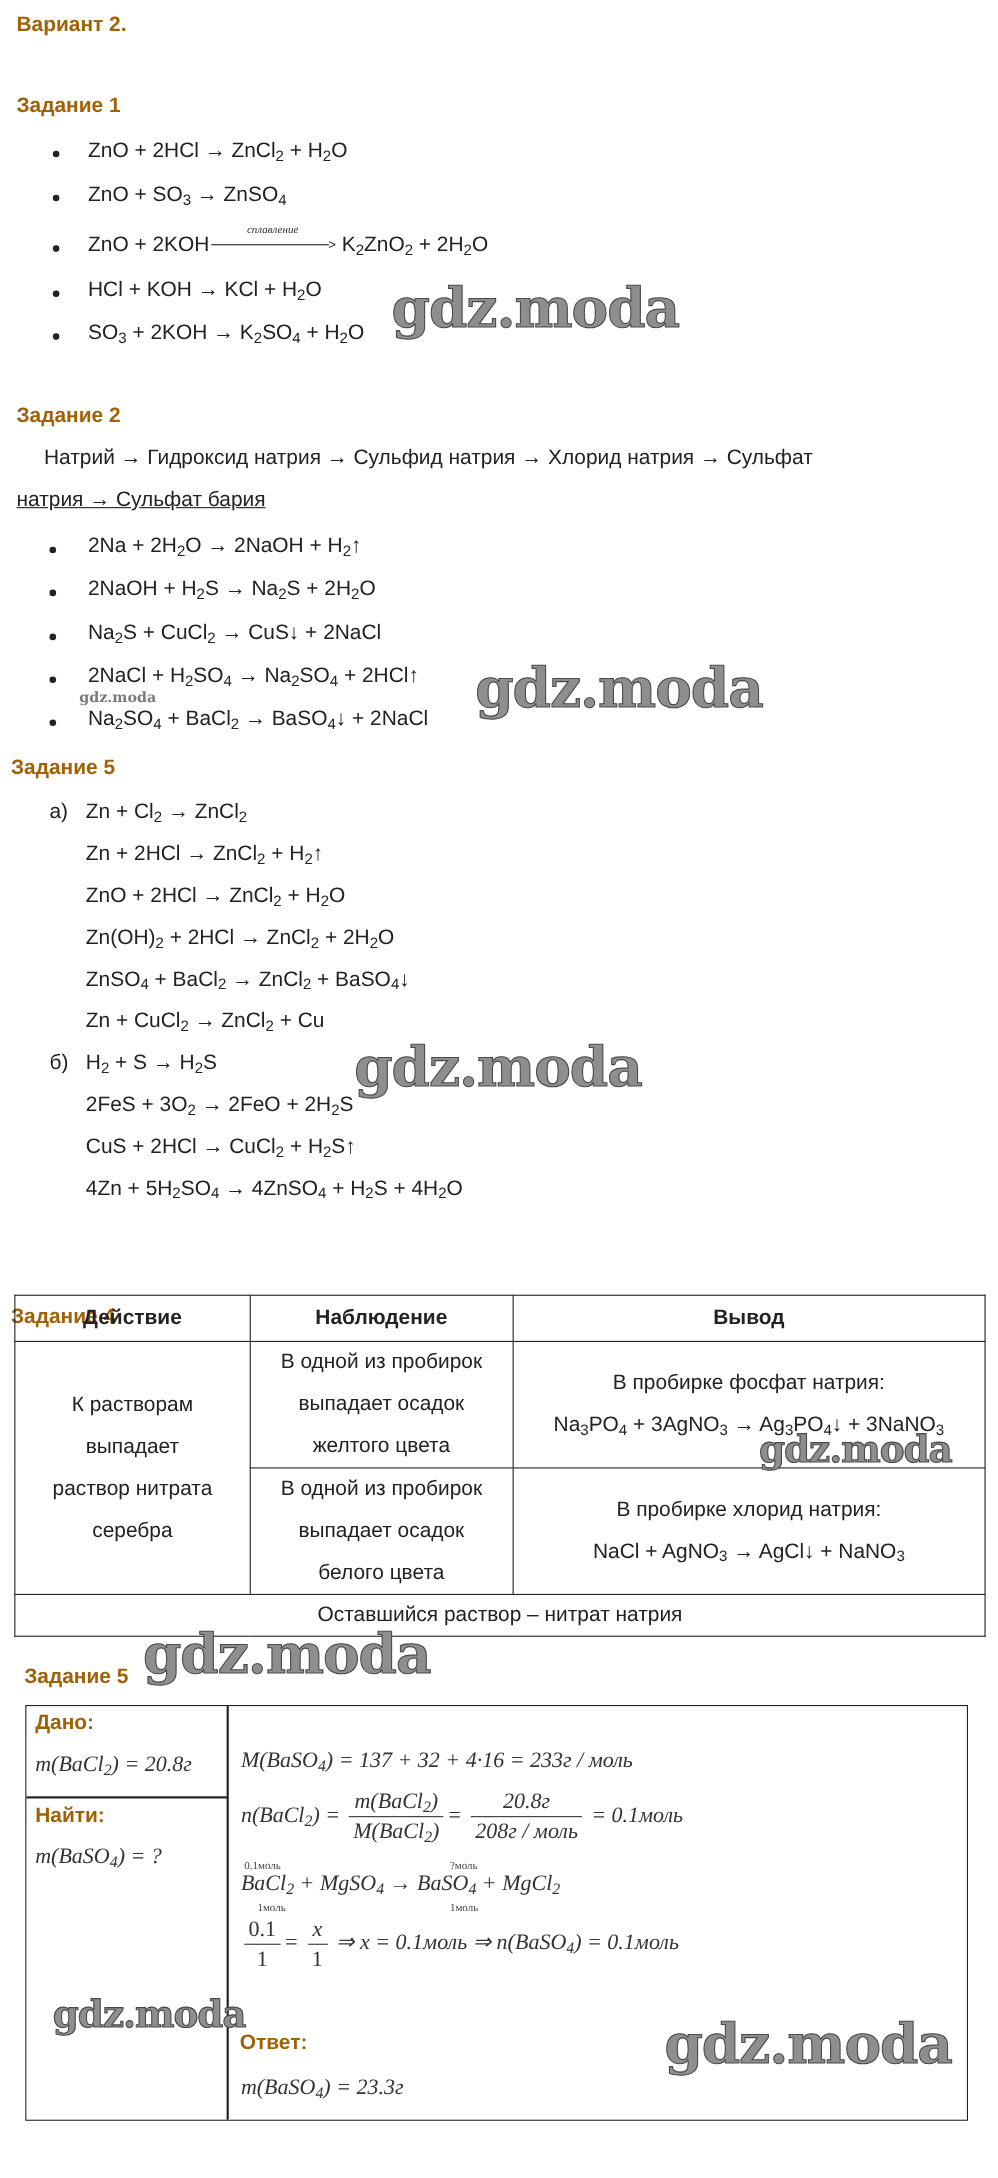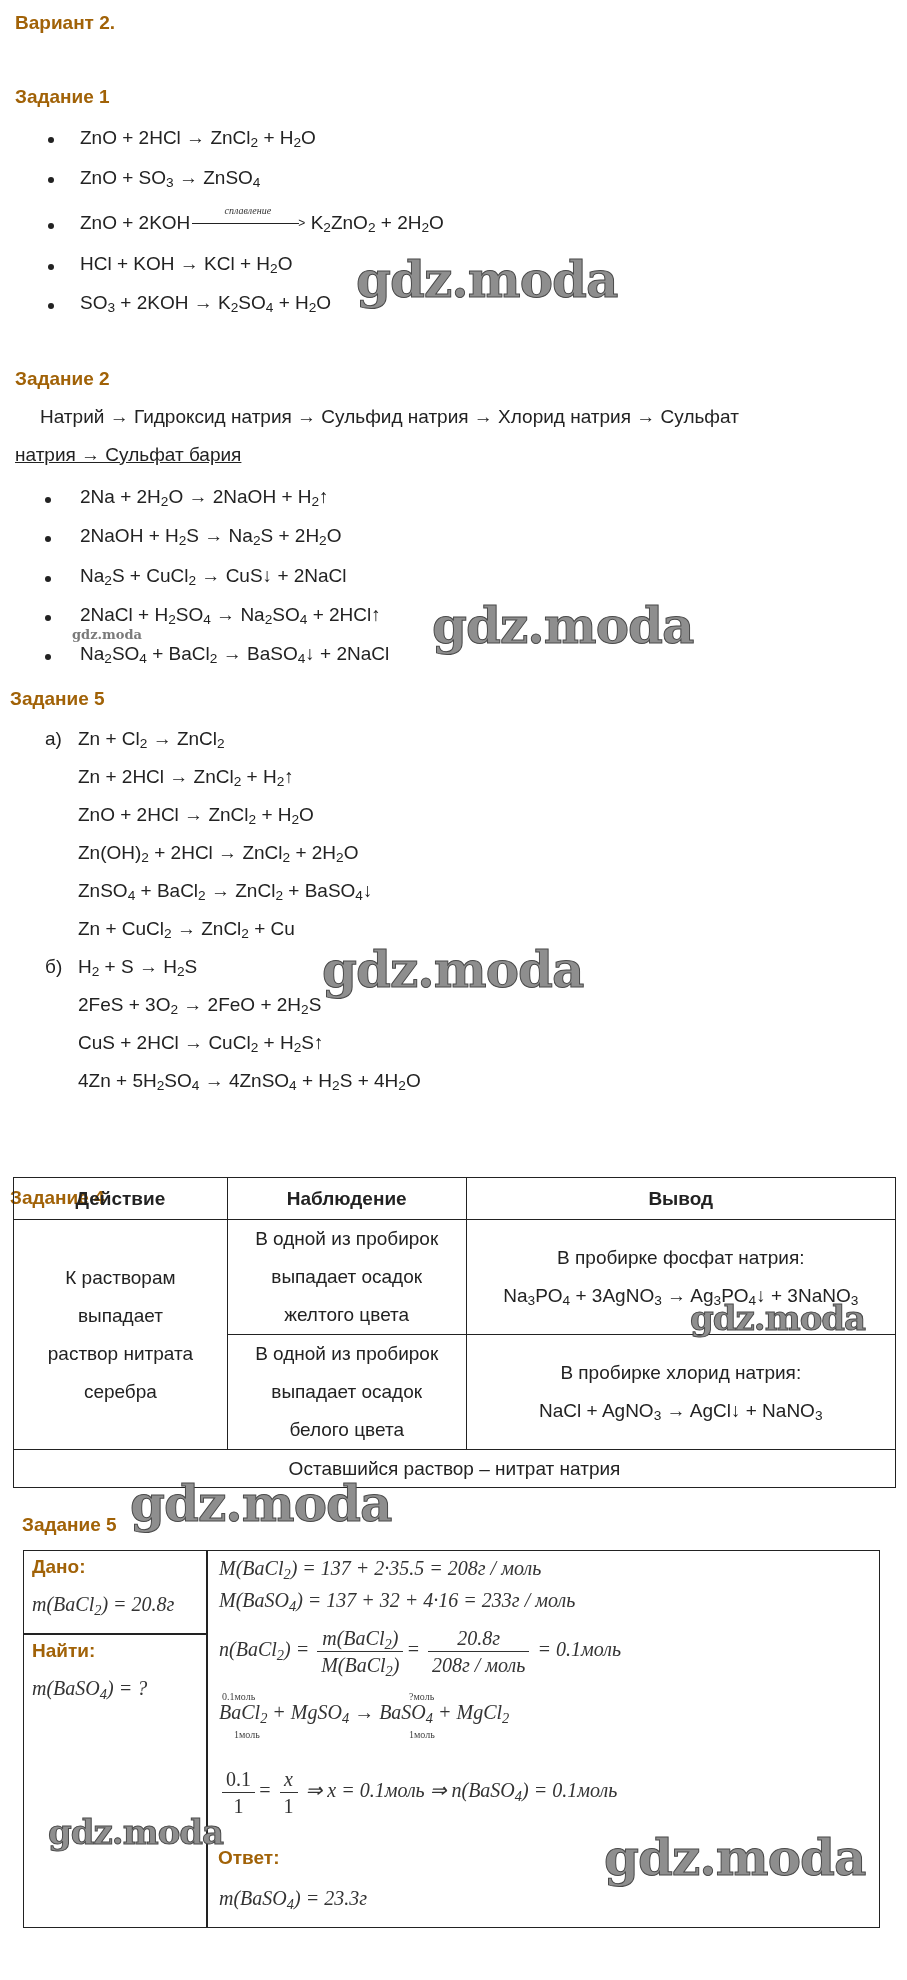--- a/index.html
+++ b/index.html
@@ -140,34 +140,33 @@
 
 <div class="abs h" style="left:22px;top:1514px;">Задание 5</div>
 <div class="box5">
   <div class="divider-v"></div>
   <div class="divider-h"></div>
   <div class="abs h" style="left:8px;top:5px;">Дано:</div>
   <div class="abs math" style="left:8px;top:42px;">m(BaCl<sub>2</sub>) = 20.8г</div>
   <div class="abs h" style="left:8px;top:89px;">Найти:</div>
   <div class="abs math" style="left:8px;top:126px;">m(BaSO<sub>4</sub>) = ?</div>
 
-  <div class="abs math" style="left:195px;top:6px;">M(BaCl<sub>2</sub>) = 137 + 2·35.5 = 208г / моль</div>
   <div class="abs math" style="left:195px;top:38px;">M(BaSO<sub>4</sub>) = 137 + 32 + 4·16 = 233г / моль</div>
   <div class="abs math" style="left:195px;top:74px;">
     <span>n(BaCl<sub>2</sub>) =</span>
     <span class="frac"><span class="num">m(BaCl<sub>2</sub>)</span><span class="den">M(BaCl<sub>2</sub>)</span></span>=
     <span class="frac"><span class="num">20.8г</span><span class="den">208г / моль</span></span>
     <span>= 0.1моль</span>
   </div>
   <div class="abs tiny" style="left:198px;top:140px;font-family:'Liberation Serif',serif;">0.1моль</div>
   <div class="abs tiny" style="left:385px;top:140px;font-family:'Liberation Serif',serif;">?моль</div>
   <div class="abs math" style="left:195px;top:150px;">BaCl<sub>2</sub> + MgSO<sub>4</sub> → BaSO<sub>4</sub> + MgCl<sub>2</sub></div>
   <div class="abs tiny" style="left:210px;top:178px;font-family:'Liberation Serif',serif;">1моль</div>
   <div class="abs tiny" style="left:385px;top:178px;font-family:'Liberation Serif',serif;">1моль</div>
-  <div class="abs math" style="left:195px;top:190px;margin-top:25px;">
+  <div class="abs math" style="left:195px;top:190px;">
     <span class="frac"><span class="num up">0.1</span><span class="den up">1</span></span>=
     <span class="frac"><span class="num">x</span><span class="den up">1</span></span>
     <span>⇒ x = 0.1моль ⇒ n(BaSO<sub>4</sub>) = 0.1моль</span>
   </div>
   <div class="abs h" style="left:194px;top:296px;">Ответ:</div>
   <div class="abs math" style="left:195px;top:336px;">m(BaSO<sub>4</sub>) = 23.3г</div>
 </div>
 <div class="wm" style="left:48px;top:1812px;font-size:34px;">gdz.moda</div>
 <div class="wm" style="left:604px;top:1828px;font-size:50px;">gdz.moda</div>
 

